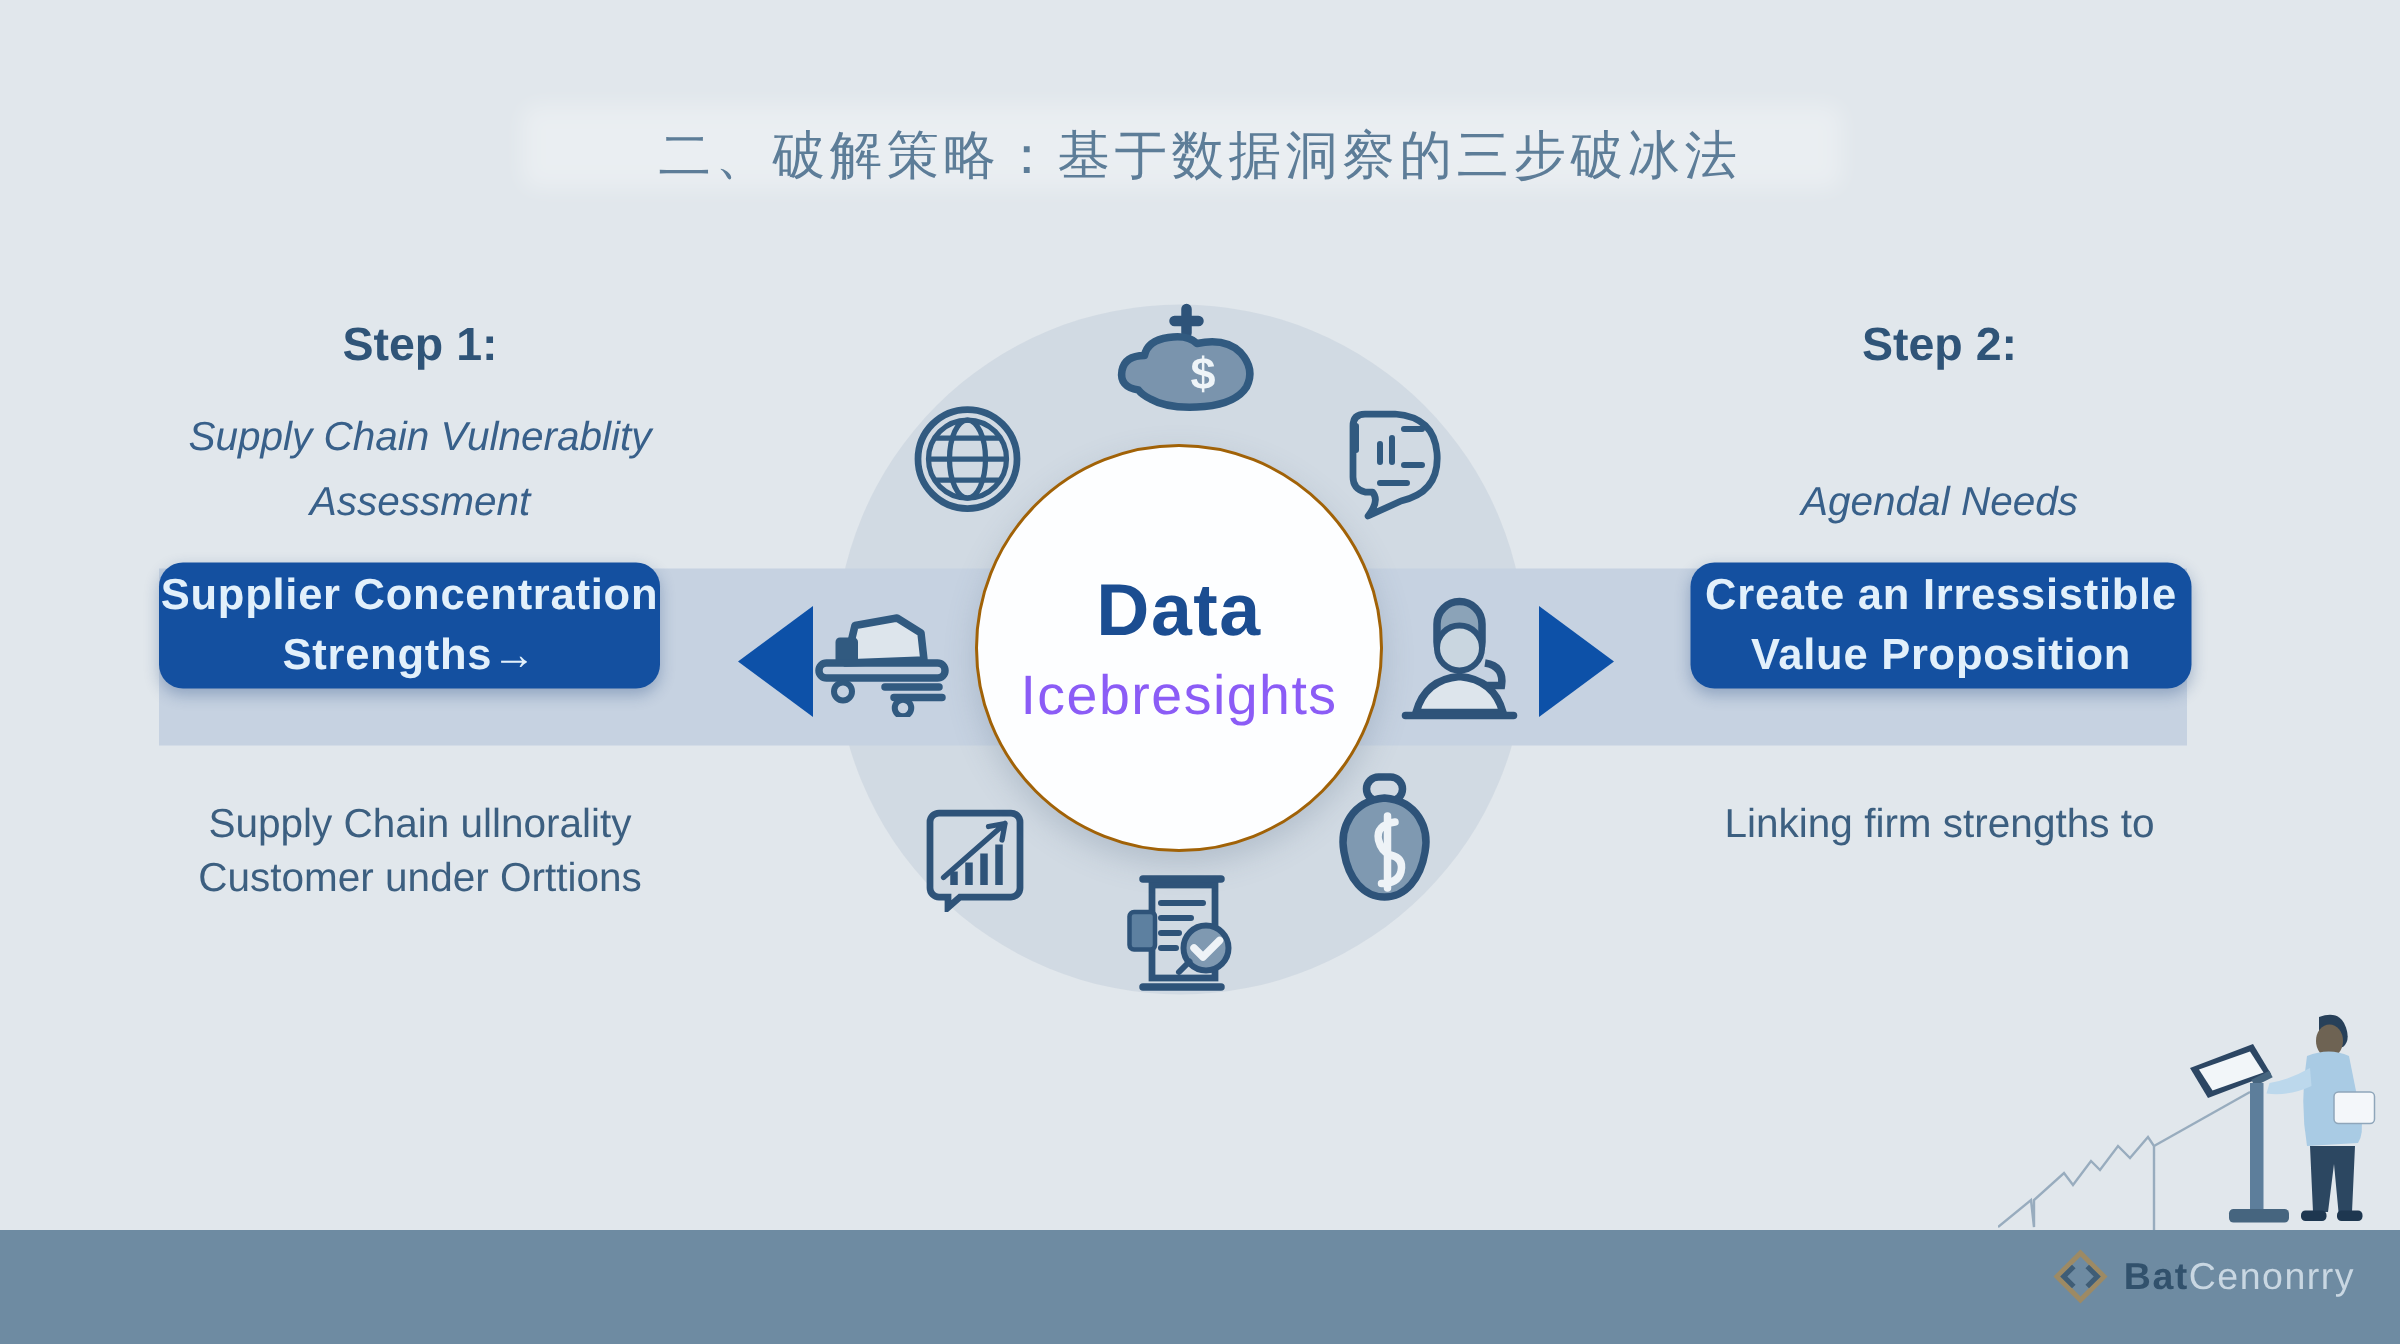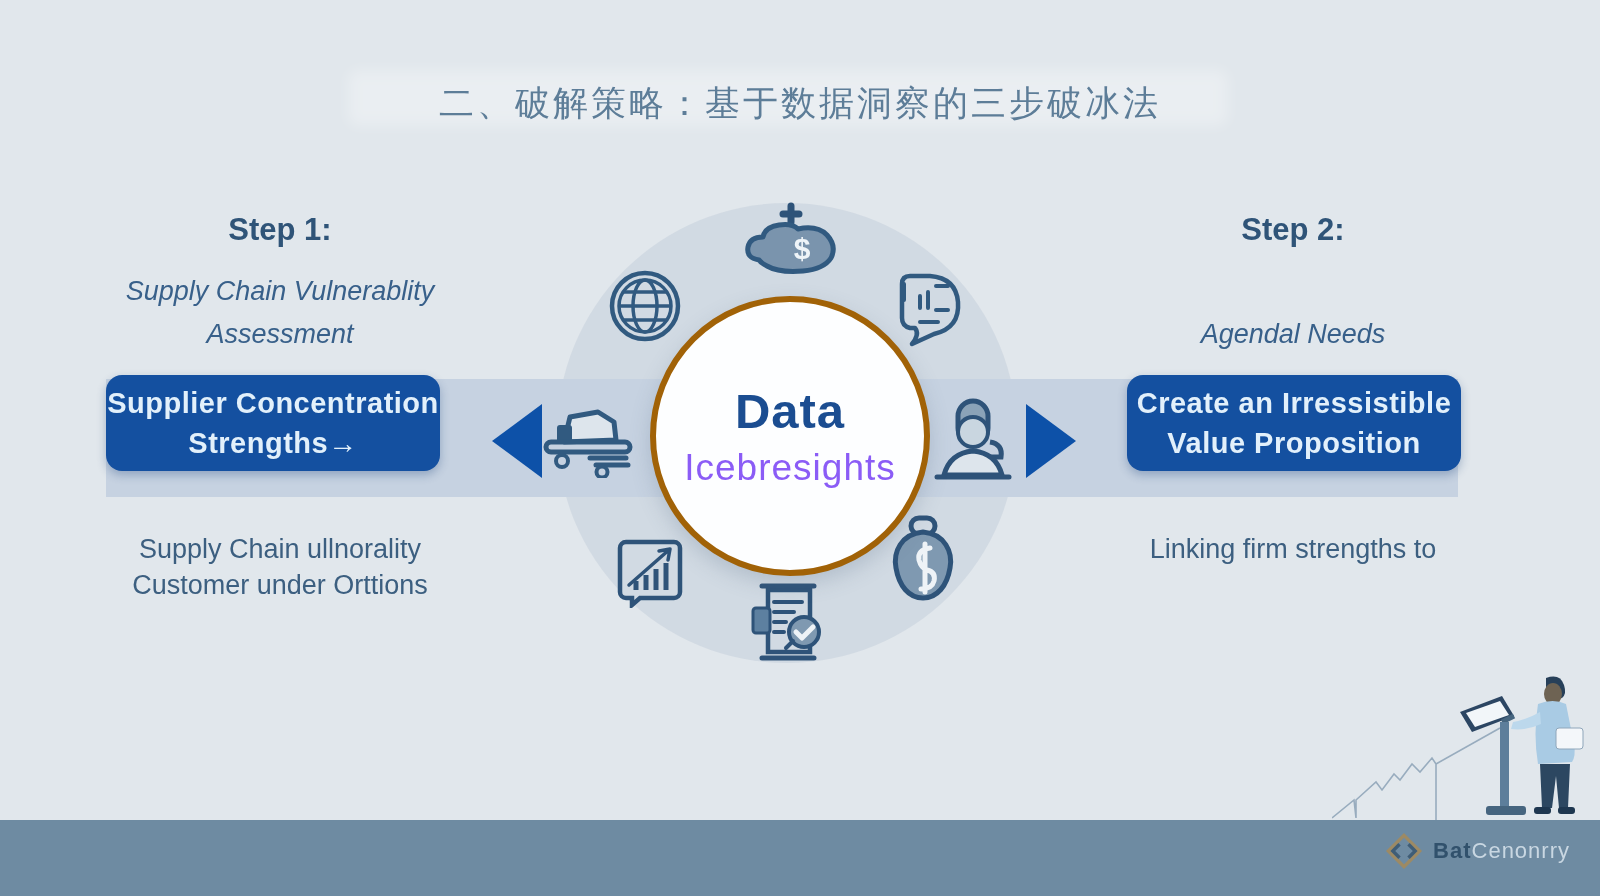--- a/index.html
+++ b/index.html
@@ -11,44 +11,44 @@
   .title-glow{position:absolute;left:348px;top:70px;width:880px;height:56px;
     background:rgba(255,255,255,0.30);filter:blur(7px);border-radius:10px;}
   .title{position:absolute;left:0;top:80px;width:1600px;text-align:center;
     font-size:35px;color:#5d7d98;letter-spacing:3px;font-weight:500;}
   
   .halo{position:absolute;left:557px;top:203px;width:460px;height:460px;border-radius:50%;
     background:rgba(166,182,199,0.26);}
   .band{position:absolute;left:106px;top:379px;width:1352px;height:118px;background:#c6d2e1;}
   
   .center-circle{position:absolute;left:650px;top:296px;width:268px;height:268px;border-radius:50%;
-    background:#fdfeff;border:6px solid #a16207;box-shadow:0 8px 20px rgba(90,110,135,.25);
+    background:#fdfeff;border:2px solid #a16207;box-shadow:0 8px 20px rgba(90,110,135,.25);
     display:flex;flex-direction:column;align-items:center;justify-content:center;z-index:5;}
   .center-line1{font-size:49px;font-weight:bold;color:#1b4d91;letter-spacing:1px;}
   .center-line2{font-size:37px;color:#8b5cf6;margin-top:8px;letter-spacing:1px;}
   
   .step-heading{position:absolute;width:320px;text-align:center;font-size:31px;font-weight:600;color:#2f5478;}
   .step-sub{position:absolute;width:420px;text-align:center;font-size:27px;color:#38608a;font-style:italic;}
-  .accent-box{position:absolute;top:375px;width:334px;height:96px;background:#1450a0;border-radius:16px;
+  .accent-box{position:absolute;top:375px;width:334px;height:84px;background:#1450a0;border-radius:16px;
     display:flex;flex-direction:column;align-items:center;justify-content:center;gap:7px;
     box-shadow:0 4px 10px rgba(20,60,120,.30);z-index:4;}
   .accent-box .bl{font-size:29px;font-weight:600;color:#e2f0fb;letter-spacing:.5px;}
   .caption{position:absolute;width:420px;text-align:center;font-size:27px;color:#3c5f80;}
   
   .tri{position:absolute;width:0;height:0;z-index:4;}
   .tri-left{left:492px;top:404px;border-top:37px solid transparent;border-bottom:37px solid transparent;
     border-right:50px solid #0d51a8;}
   .tri-right{left:1026px;top:404px;border-top:37px solid transparent;border-bottom:37px solid transparent;
     border-left:50px solid #0d51a8;}
   
   .ring-icon{position:absolute;z-index:3;}
   
   .footer{position:absolute;left:0;top:820px;width:1600px;height:76px;background:#6e8ba2;}
   .brand{position:absolute;right:30px;top:832px;display:flex;align-items:center;gap:10px;z-index:6;}
-  .brand-text{font-size:22px;letter-spacing:1px;}
+  .brand-text{font-size:25px;letter-spacing:1px;}
   .brand-prefix{color:#31516c;font-weight:600;}
   .brand-suffix{color:#c9d7e2;font-weight:400;}
   .presenter{position:absolute;left:1332px;top:650px;z-index:2;}
 </style>
 </head>
 <body>
 
 <div class="slide">
 
   <div class="title-glow"></div>

